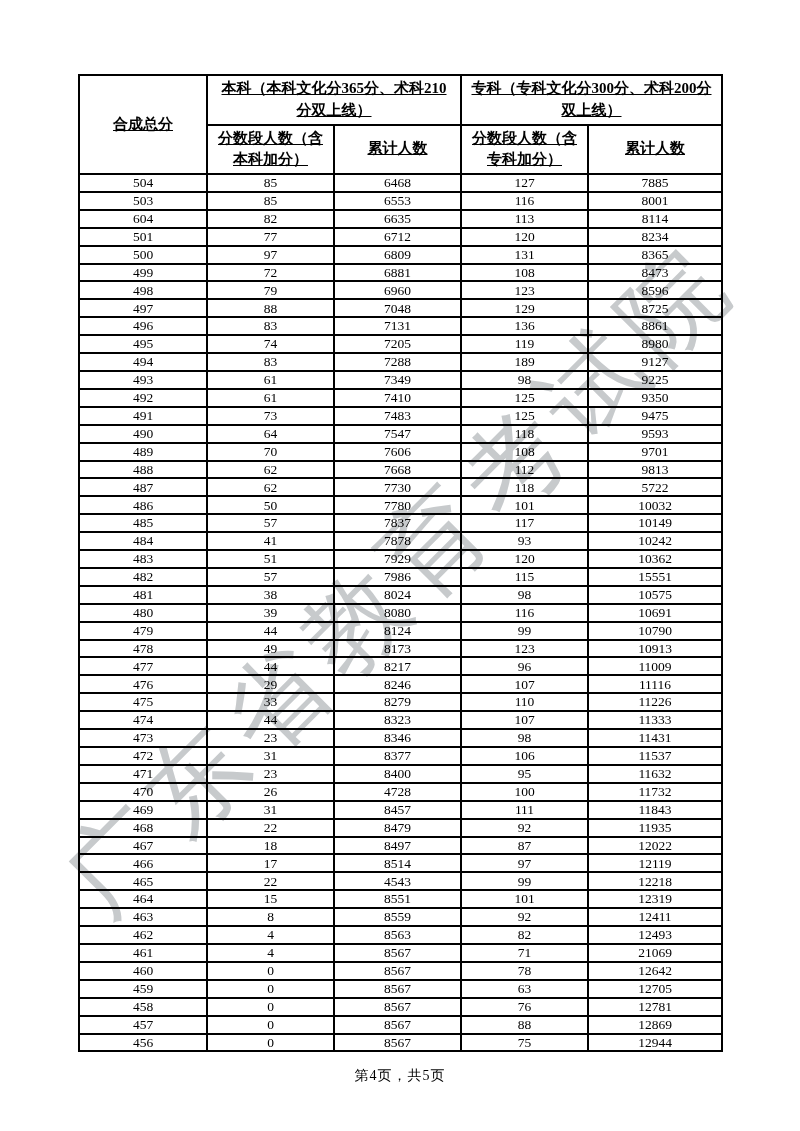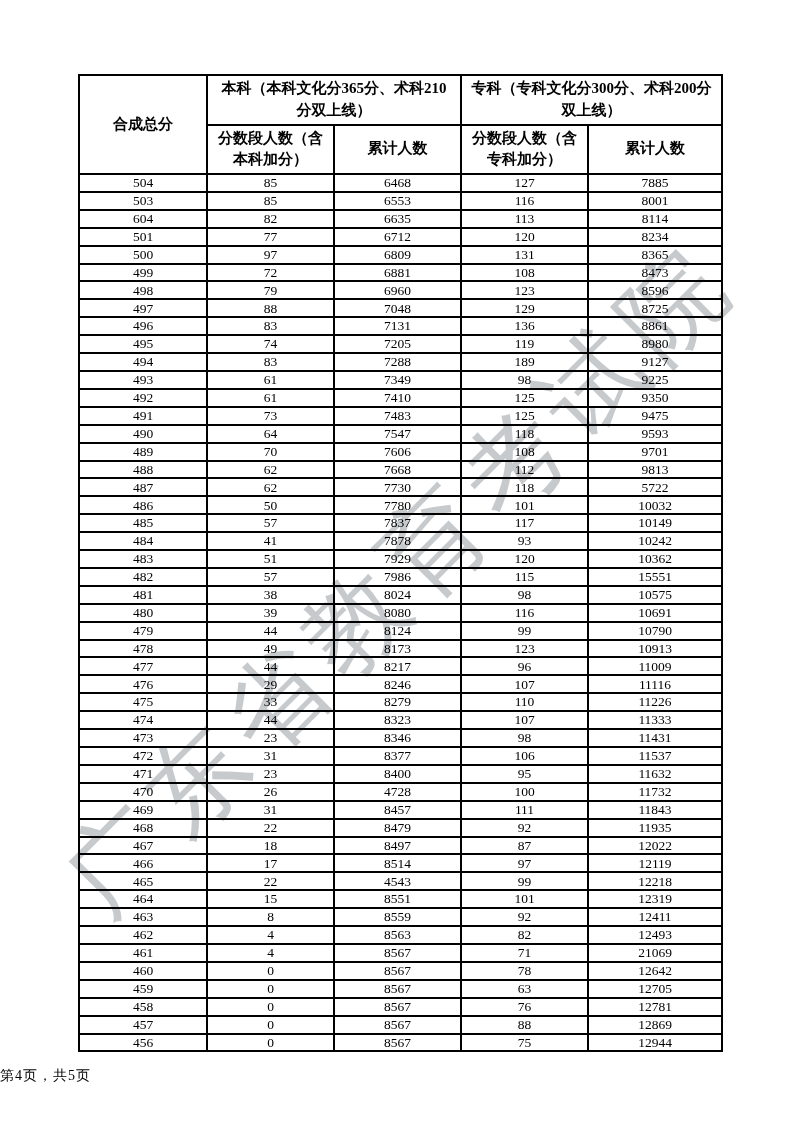--- a/index.html
+++ b/index.html
@@ -43,35 +43,37 @@
     vertical-align: middle;
     background: transparent;
     overflow: hidden;
   }
   .score-table thead th {
     font-weight: 700;
     font-size: 15px;
     line-height: 1.45;
     padding: 2px 4px;
     white-space: pre-line;
+    text-decoration: underline;
   }
   .score-table thead tr.group-row th { height: 48px; }
   .score-table thead tr.sub-row th { height: 48px; }
   .score-table tbody td {
     font-size: 13.5px;
     font-weight: 400;
     height: 17.92px;
     line-height: 1;
     padding: 0 2px;
   }
   .page-footer {
     position: absolute;
     left: 0;
     right: 0;
     top: 1067px;
+    text-align: center;
     font-size: 14px;
     letter-spacing: 1px;
     z-index: 1;
   }
 </style>
 </head>
 <body>
 
 <div class="page">
 

